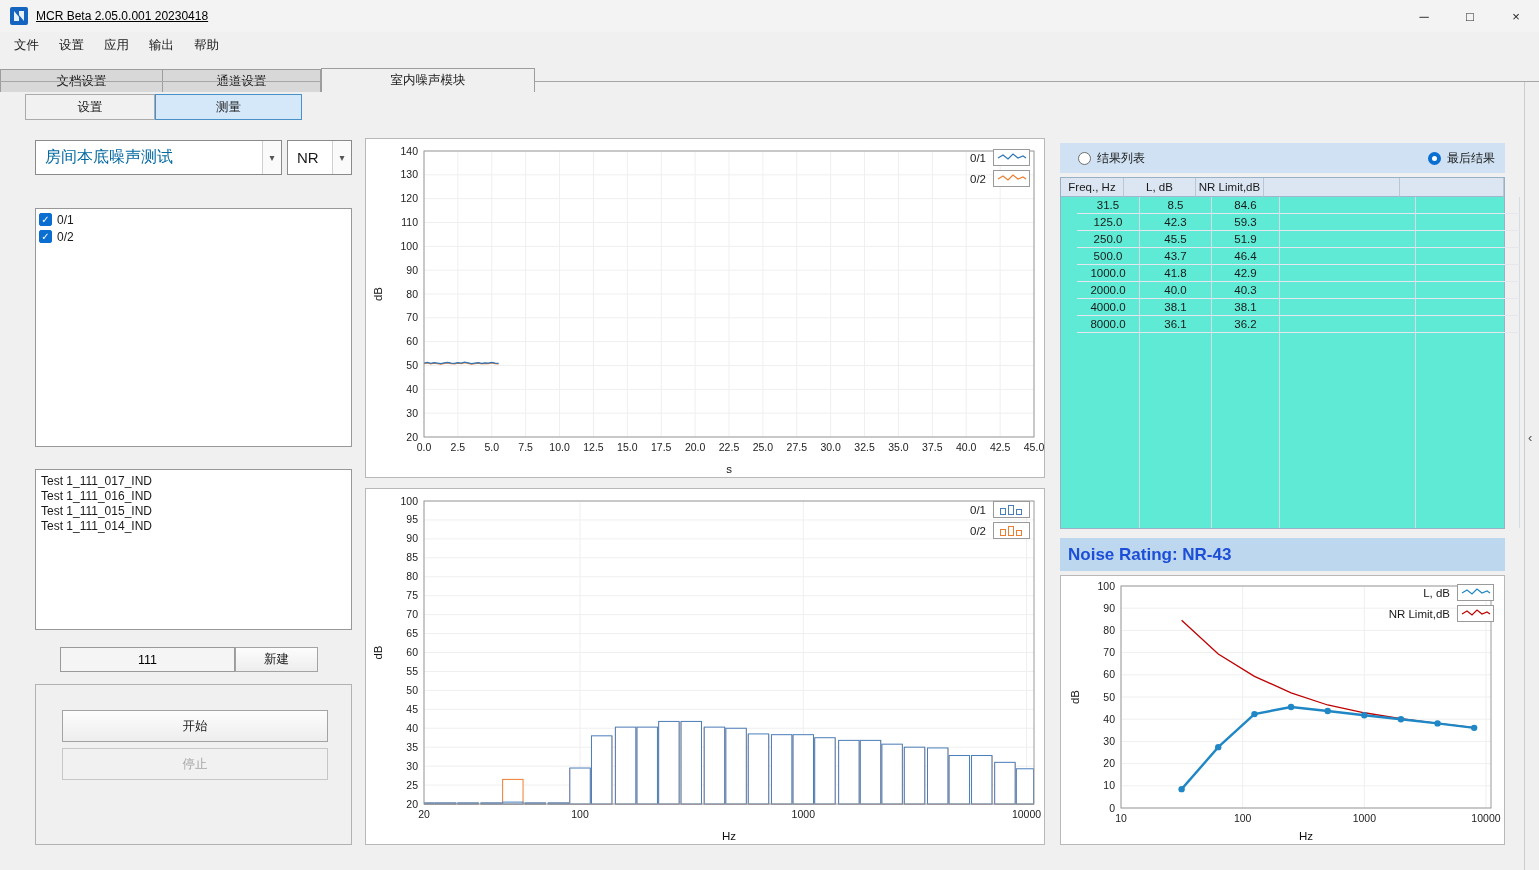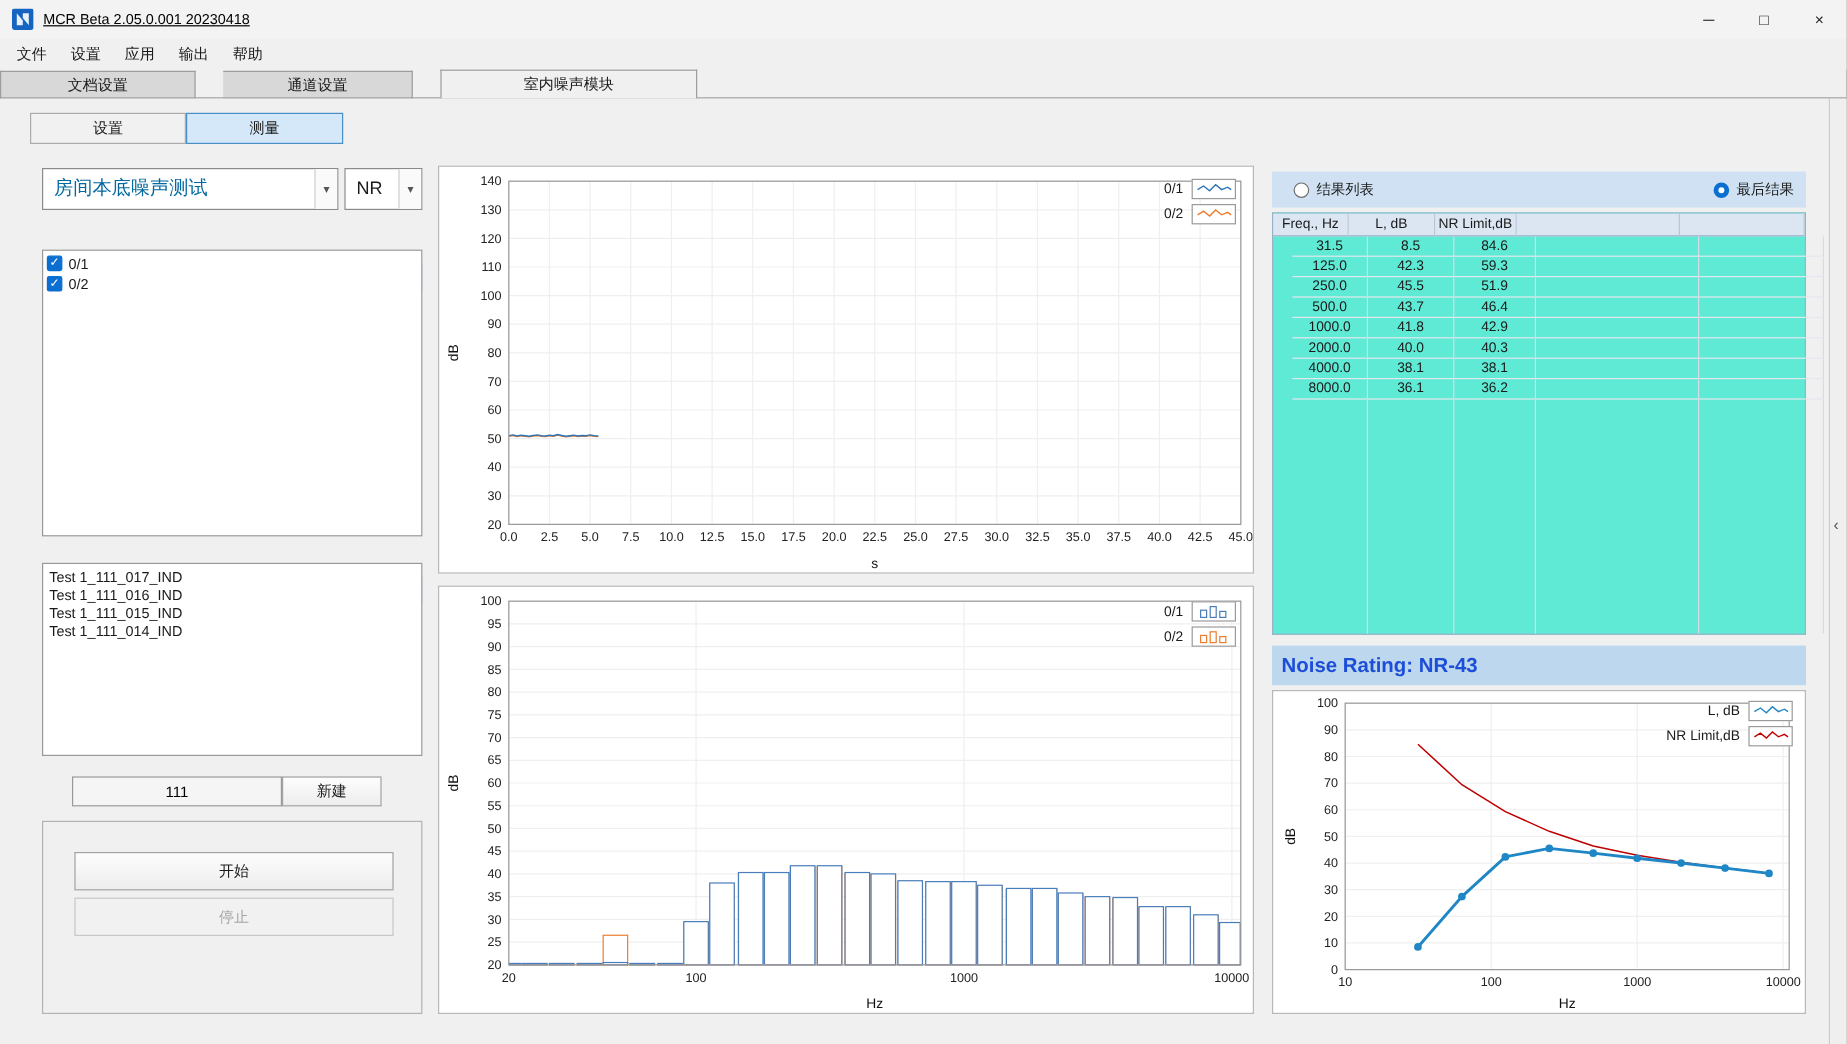--- a/index.html
+++ b/index.html
@@ -15,21 +15,21 @@
   .wincontrols { position:absolute; right:0; top:0; height:32px; display:flex; }
   .winbtn { width:46px; height:32px; display:flex; align-items:center; justify-content:center;
             font-size:13px; color:#222; cursor:default; }
 
   
   .menubar { position:absolute; left:0; top:32px; width:1539px; height:26px; background:#f0f0f0;
              display:flex; align-items:center; padding-left:4px; }
   .menu-item { padding:0 10px; font-size:12.5px; line-height:26px; }
 
   
-  .tabstrip { position:absolute; left:0; top:58px; width:1539px; height:24px; display:flex;gap:23px; }
+  .tabstrip { position:absolute; left:0; top:68px; width:1539px; height:24px; display:flex; }
   .tabsep { position:absolute; left:0; top:81px; width:1539px; height:0; border-top:1px solid #a6a6a6; z-index:1; }
   .tab { height:23px; margin-top:1px; background:#d8d8d8; border:1px solid #9d9d9d; border-bottom:none;
          display:flex; align-items:center; justify-content:center; font-size:12.5px; }
   .tab.t0 { width:163px; }
   .tab.t1 { width:158px; border-left:none; }
   .tab.t2 { width:214px; background:#f0f0f0; height:24px; margin-top:0; z-index:2; }
 
   
   .subtab { position:absolute; height:26px; display:flex; align-items:center; justify-content:center;
             font-size:12.5px; border:1px solid #ababab; background:#f1f1f1; }
@@ -122,21 +122,21 @@
   </div>
 
   <div class="tabsep"></div>
   <div class="tabstrip">
     <div class="tab t0">文档设置</div>
     <div class="tab t1">通道设置</div>
     <div class="tab t2">室内噪声模块</div>
   </div>
 
   <div class="subtab" style="left:25px; top:94px; width:130px;">设置</div>
-  <div class="subtab sel" style="left:155px; top:94px; width:131px;">测量</div>
+  <div class="subtab sel" style="left:155px; top:94px; width:147px;">测量</div>
 
   <div class="combo" style="left:35px; top:140px; width:247px; height:35px;">
     <div class="cv red-serif">房间本底噪声测试</div>
     <div class="arrow">▾</div>
   </div>
   <div class="combo" style="left:287px; top:140px; width:65px; height:35px;">
     <div class="cv" style="font-size:15px;">NR</div>
     <div class="arrow">▾</div>
   </div>
 

